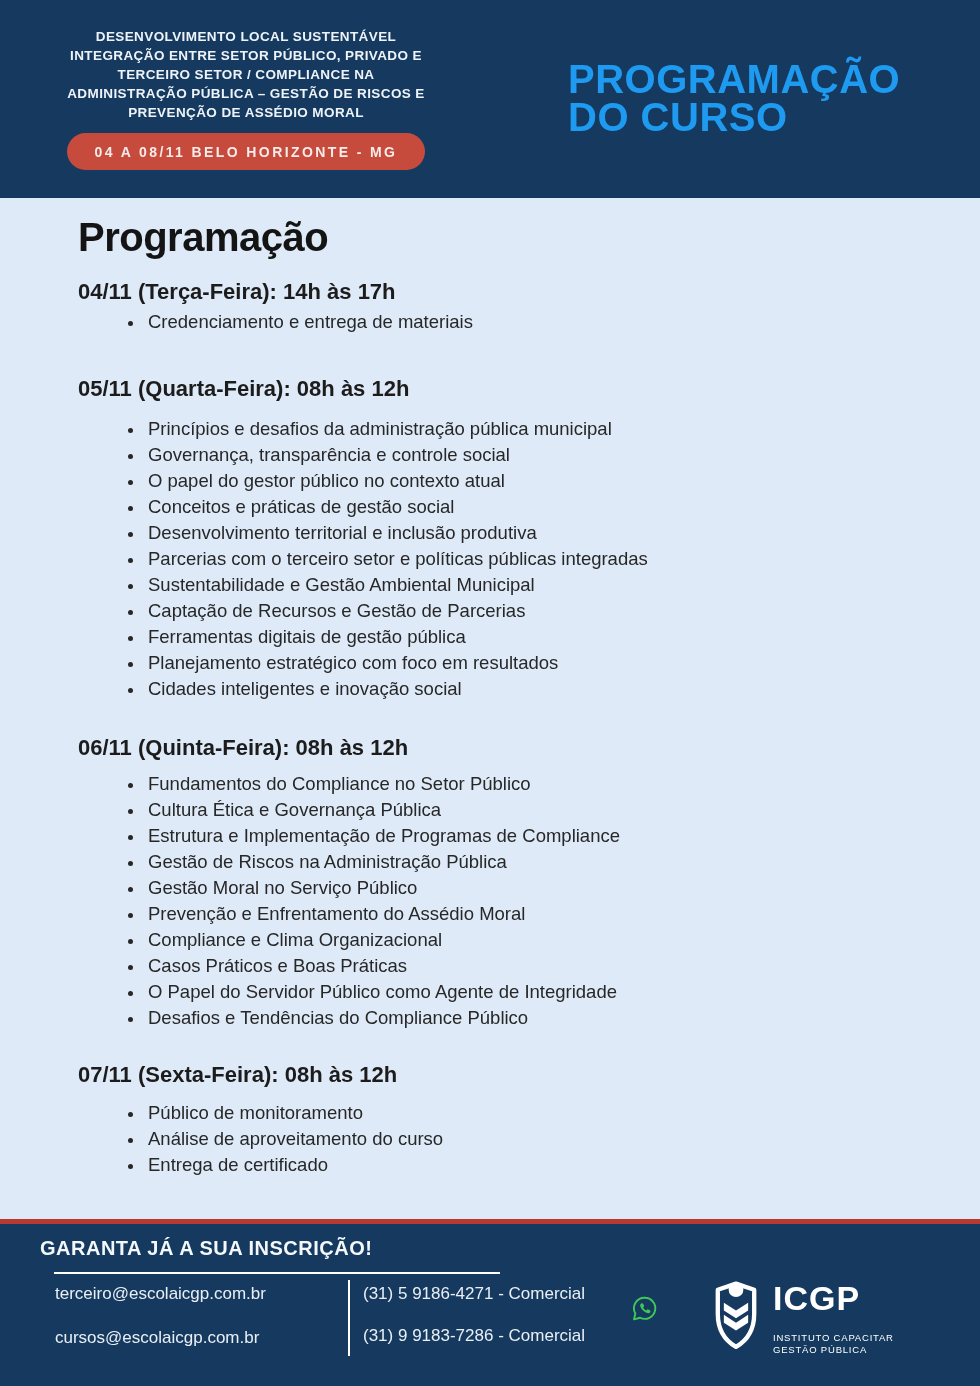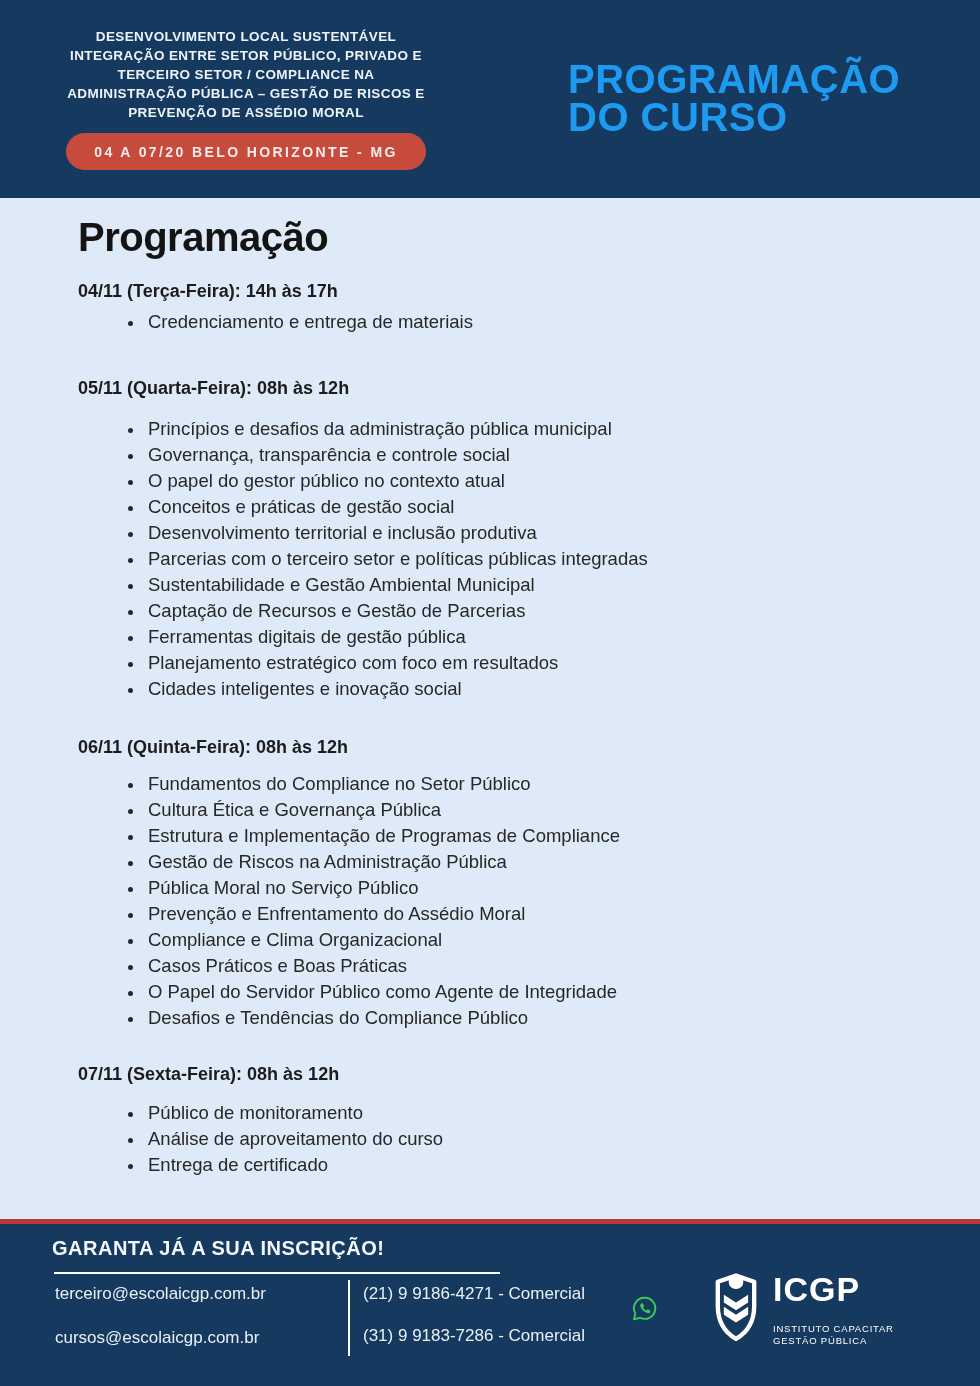--- a/index.html
+++ b/index.html
@@ -19,65 +19,65 @@
   .header{height:198px;flex:0 0 auto;background:var(--header-bg);display:flex;gap:14px;}
   .header-left{width:492px;padding-top:27px;display:flex;flex-direction:column;align-items:center;}
   .course-title{width:470px;text-align:center;color:#EDF3F8;font-weight:bold;font-size:13.5px;line-height:19px;letter-spacing:0.4px;}
   .badge{margin-top:11px;height:37px;min-width:354px;padding:0 28px;border-radius:20px;background:var(--badge-red);display:flex;align-items:center;justify-content:center;color:#F6ECE9;font-weight:bold;font-size:14px;letter-spacing:2.4px;white-space:nowrap;}
   .header-right{flex:1;padding:60px 0 0 62px;}
   .page-title{color:var(--accent-blue);font-weight:bold;font-size:40px;line-height:38px;letter-spacing:0.5px;}
 
   
   .content{flex:1 1 auto;background:var(--body-bg);padding:16px 50px 0 78px;}
   .content h2{font-size:40px;line-height:46px;font-weight:bold;color:#141414;letter-spacing:-0.5px;}
-  .content h3{font-size:18px;line-height:23px;font-weight:bold;color:#1C1C1C;}
+  .content h3{font-size:22px;line-height:23px;font-weight:bold;color:#1C1C1C;}
   .sec-1 h3{margin-top:20px;}
   .sec-2 h3{margin-top:42px;}
   .sec-3 h3{margin-top:34px;}
   .sec-4 h3{margin-top:32px;}
   .content ul{list-style:disc;padding-left:66px;color:#272727;}
   .sec-1 ul{margin-top:6px;}
   .sec-2 ul{margin-top:16px;}
   .sec-3 ul{margin-top:12px;}
   .sec-4 ul{margin-top:14px;}
   .content li{font-size:18.5px;line-height:26px;padding-left:4px;}
   .content li::marker{font-size:15px;}
 
   
   .red-line{height:5px;flex:0 0 auto;background:var(--divider-red);}
   .footer{height:162px;flex:0 0 auto;background:var(--header-bg);position:relative;color:#E9EFF5;}
-  .cta{position:absolute;left:52px;top:13px;font-size:20px;font-weight:bold;letter-spacing:0.5px;color:#F4F8FB;}
+  .cta{position:absolute;left:40px;top:13px;font-size:20px;font-weight:bold;letter-spacing:0.5px;color:#F4F8FB;}
   .cta-underline{position:absolute;left:54px;top:48px;width:446px;height:2px;background:#FFFFFF;}
   .email-1{position:absolute;left:55px;top:60px;font-size:17px;}
   .email-2{position:absolute;left:55px;top:104px;font-size:17px;}
   .v-div{position:absolute;left:348px;top:56px;width:2px;height:76px;background:#FFFFFF;}
   .phone-1{position:absolute;left:363px;top:60px;font-size:17px;}
   .phone-2{position:absolute;left:363px;top:102px;font-size:17px;}
   .wa-icon{position:absolute;left:630px;top:70px;width:29px;height:29px;}
-  .logo{position:absolute;left:710px;top:44px;display:flex;align-items:flex-end;}
+  .logo{position:absolute;left:710px;top:53px;display:flex;align-items:flex-start;}
   .logo-shield{width:52px;height:74px;}
   .logo-text{margin-left:11px;padding-top:6px;}
   .logo-name{font-size:34px;line-height:30px;font-weight:bold;color:#FFFFFF;letter-spacing:1px;}
   .logo-sub{margin-top:19px;font-size:9.5px;line-height:12px;font-weight:normal;letter-spacing:0.8px;color:#FFFFFF;}
 </style>
 </head>
 <body>
 
 <div class="page">
 
   <header class="header">
     <div class="header-left">
       <div class="course-title">
         <div>DESENVOLVIMENTO LOCAL SUSTENTÁVEL</div>
         <div>INTEGRAÇÃO ENTRE SETOR PÚBLICO, PRIVADO E</div>
         <div>TERCEIRO SETOR / COMPLIANCE NA</div>
         <div>ADMINISTRAÇÃO PÚBLICA – GESTÃO DE RISCOS E</div>
         <div>PREVENÇÃO DE ASSÉDIO MORAL</div>
       </div>
-      <div class="badge">04 A 07/20 BELO HORIZONTE - MG</div>
+      <div class="badge">04 A 08/11 BELO HORIZONTE - MG</div>
     </div>
     <div class="header-right">
       <div class="page-title">
         <div>PROGRAMAÇÃO</div>
         <div>DO CURSO</div>
       </div>
     </div>
   </header>
 
   <main class="content">
@@ -107,21 +107,21 @@
       </ul>
     </section>
 
     <section class="sec-3">
       <h3>06/11 (Quinta-Feira): 08h às 12h</h3>
       <ul>
         <li>Fundamentos do Compliance no Setor Público</li>
         <li>Cultura Ética e Governança Pública</li>
         <li>Estrutura e Implementação de Programas de Compliance</li>
         <li>Gestão de Riscos na Administração Pública</li>
-        <li>Pública Moral no Serviço Público</li>
+        <li>Gestão Moral no Serviço Público</li>
         <li>Prevenção e Enfrentamento do Assédio Moral</li>
         <li>Compliance e Clima Organizacional</li>
         <li>Casos Práticos e Boas Práticas</li>
         <li>O Papel do Servidor Público como Agente de Integridade</li>
         <li>Desafios e Tendências do Compliance Público</li>
       </ul>
     </section>
 
     <section class="sec-4">
       <h3>07/11 (Sexta-Feira): 08h às 12h</h3>
@@ -136,21 +136,21 @@
   <div class="red-line"></div>
   <footer class="footer">
     <div class="cta">GARANTA JÁ A SUA INSCRIÇÃO!</div>
     <div class="cta-underline"></div>
 
     <div class="email-1">terceiro@escolaicgp.com.br</div>
     <div class="email-2">cursos@escolaicgp.com.br</div>
 
     <div class="v-div"></div>
 
-    <div class="phone-1">(21) 9 9186-4271 - Comercial</div>
+    <div class="phone-1">(31) 5 9186-4271 - Comercial</div>
     <div class="phone-2">(31) 9 9183-7286 - Comercial</div>
 
     <span class="wa-icon">
       <svg viewBox="0 0 32 32" width="29" height="29">
         <path d="M16 4.2 a11.6 11.6 0 0 0 -10.1 17.4 L4.4 28 l6.8 -1.8 A11.6 11.6 0 1 0 16 4.2 Z" fill="none" stroke="#3FC857" stroke-width="2.1" stroke-linejoin="round"></path>
         <path d="M11.6 11.2 c 0.5 -1.3 2.4 -1.4 3 -0.2 l 0.9 1.9 c 0.25 0.55 -0.3 1.15 -0.85 1.6 -0.4 0.33 0.95 2.5 2.6 3.45 0.5 0.3 0.85 0.1 1.25 -0.35 0.5 -0.55 1.05 -0.95 1.6 -0.63 l 1.85 1.05 c 1.05 0.62 0.8 2.4 -0.45 2.85 -1.35 0.5 -3.25 0.3 -5.4 -1.25 -2.3 -1.6 -4.15 -4.1 -4.7 -6.1 -0.3 -1.05 0.05 -1.9 0.21 -2.31 Z" fill="#3FC857"></path>
       </svg>
     </span>
 
     <div class="logo">

